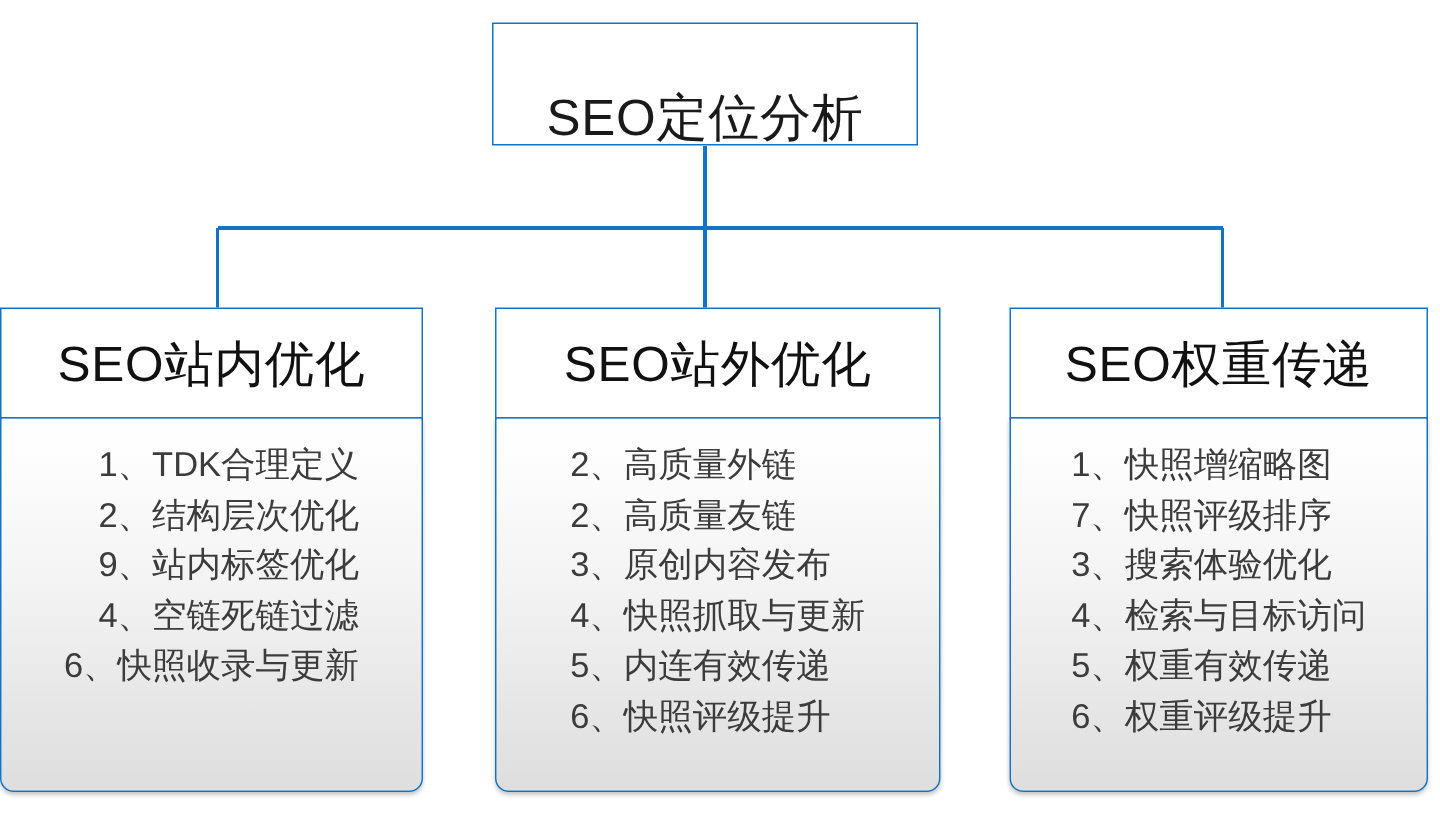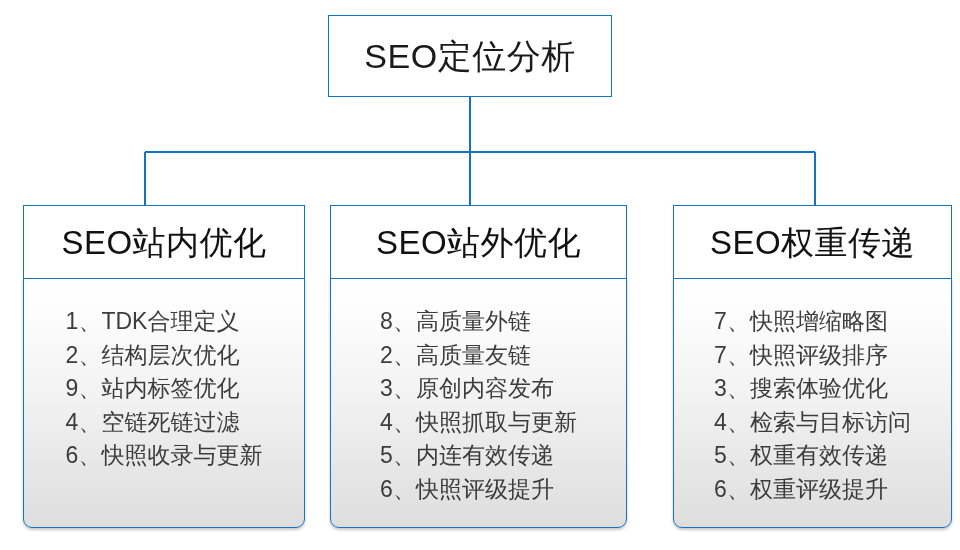--- a/index.html
+++ b/index.html
@@ -33,37 +33,37 @@
   .root-box {
     position: absolute;
     left: 328px;
     top: 15px;
     width: 284px;
     height: 82px;
     box-sizing: border-box;
     border: 1.6px solid #1473c4;
     background: #ffffff;
     display: flex;
-    align-items: center;
+    align-items: flex-end;
     justify-content: center;
   }
   .root-box .root-label {
     font-size: 34px;
     color: #1a1a1a;
     letter-spacing: 0.5px;
     line-height: 1;
     white-space: nowrap;
   }
 
   
   .column {
     position: absolute;
     top: 205px;
   }
-  .col-0 { left: 23px;   width: 282px; }
+  .col-0 { left: 0;   width: 282px; text-align: right; }
   .col-1 { left: 330px; width: 297px; }
   .col-2 { left: 673px; width: 279px; }
 
   .col-header {
     box-sizing: border-box;
     height: 75px;
     border: 1.6px solid #1473c4;
     background: #ffffff;
     display: flex;
     align-items: center;
@@ -87,21 +87,21 @@
     background: linear-gradient(to bottom, #ffffff 0%, #fdfdfd 12%, #f2f2f2 48%, #e6e6e6 78%, #dedede 100%);
     box-shadow: 0 2px 3px rgba(0,0,0,0.22);
     padding: 14px 0 10px 0;
     display: flex;
     flex-direction: column;
     align-items: center;
     justify-content: flex-start;
   }
   .item-list {
     list-style: none;
-    margin: 12px;
+    margin: 0;
     padding: 0;
   }
   .item-list li {
     font-size: 23px;
     line-height: 33.5px;
     color: #3c3c3c;
     white-space: nowrap;
   }
 </style>
 </head>
@@ -137,37 +137,37 @@
       </ul>
     </div>
   </div>
 
   <div class="column col-1">
     <div class="col-header">
       <span class="col-title">SEO站外优化</span>
     </div>
     <div class="col-body">
       <ul class="item-list">
-        <li>8、高质量外链</li>
+        <li>2、高质量外链</li>
         <li>2、高质量友链</li>
         <li>3、原创内容发布</li>
         <li>4、快照抓取与更新</li>
         <li>5、内连有效传递</li>
         <li>6、快照评级提升</li>
       </ul>
     </div>
   </div>
 
   <div class="column col-2">
     <div class="col-header">
       <span class="col-title">SEO权重传递</span>
     </div>
     <div class="col-body">
       <ul class="item-list">
-        <li>7、快照增缩略图</li>
+        <li>1、快照增缩略图</li>
         <li>7、快照评级排序</li>
         <li>3、搜索体验优化</li>
         <li>4、检索与目标访问</li>
         <li>5、权重有效传递</li>
         <li>6、权重评级提升</li>
       </ul>
     </div>
   </div>
 
 </div>

